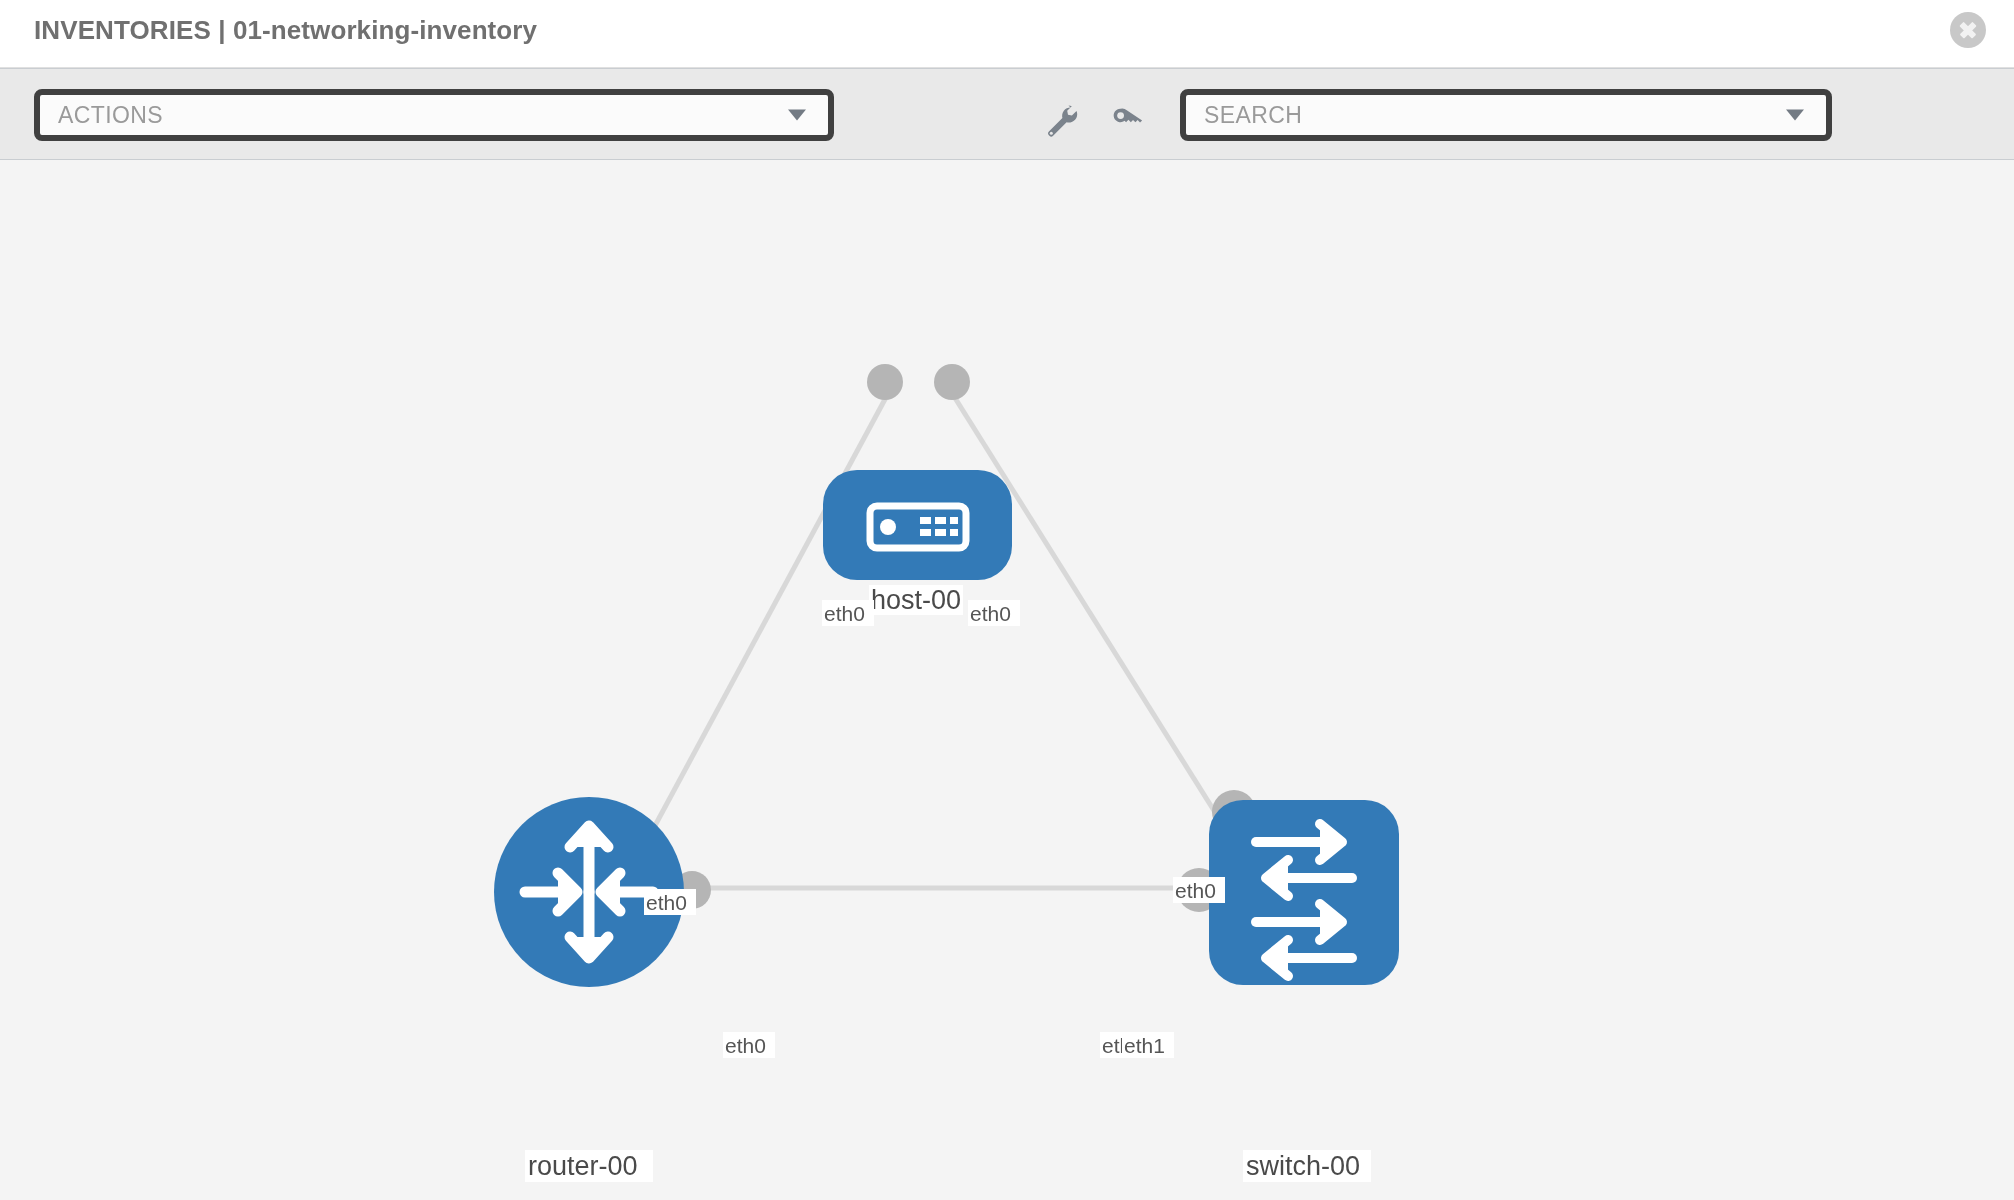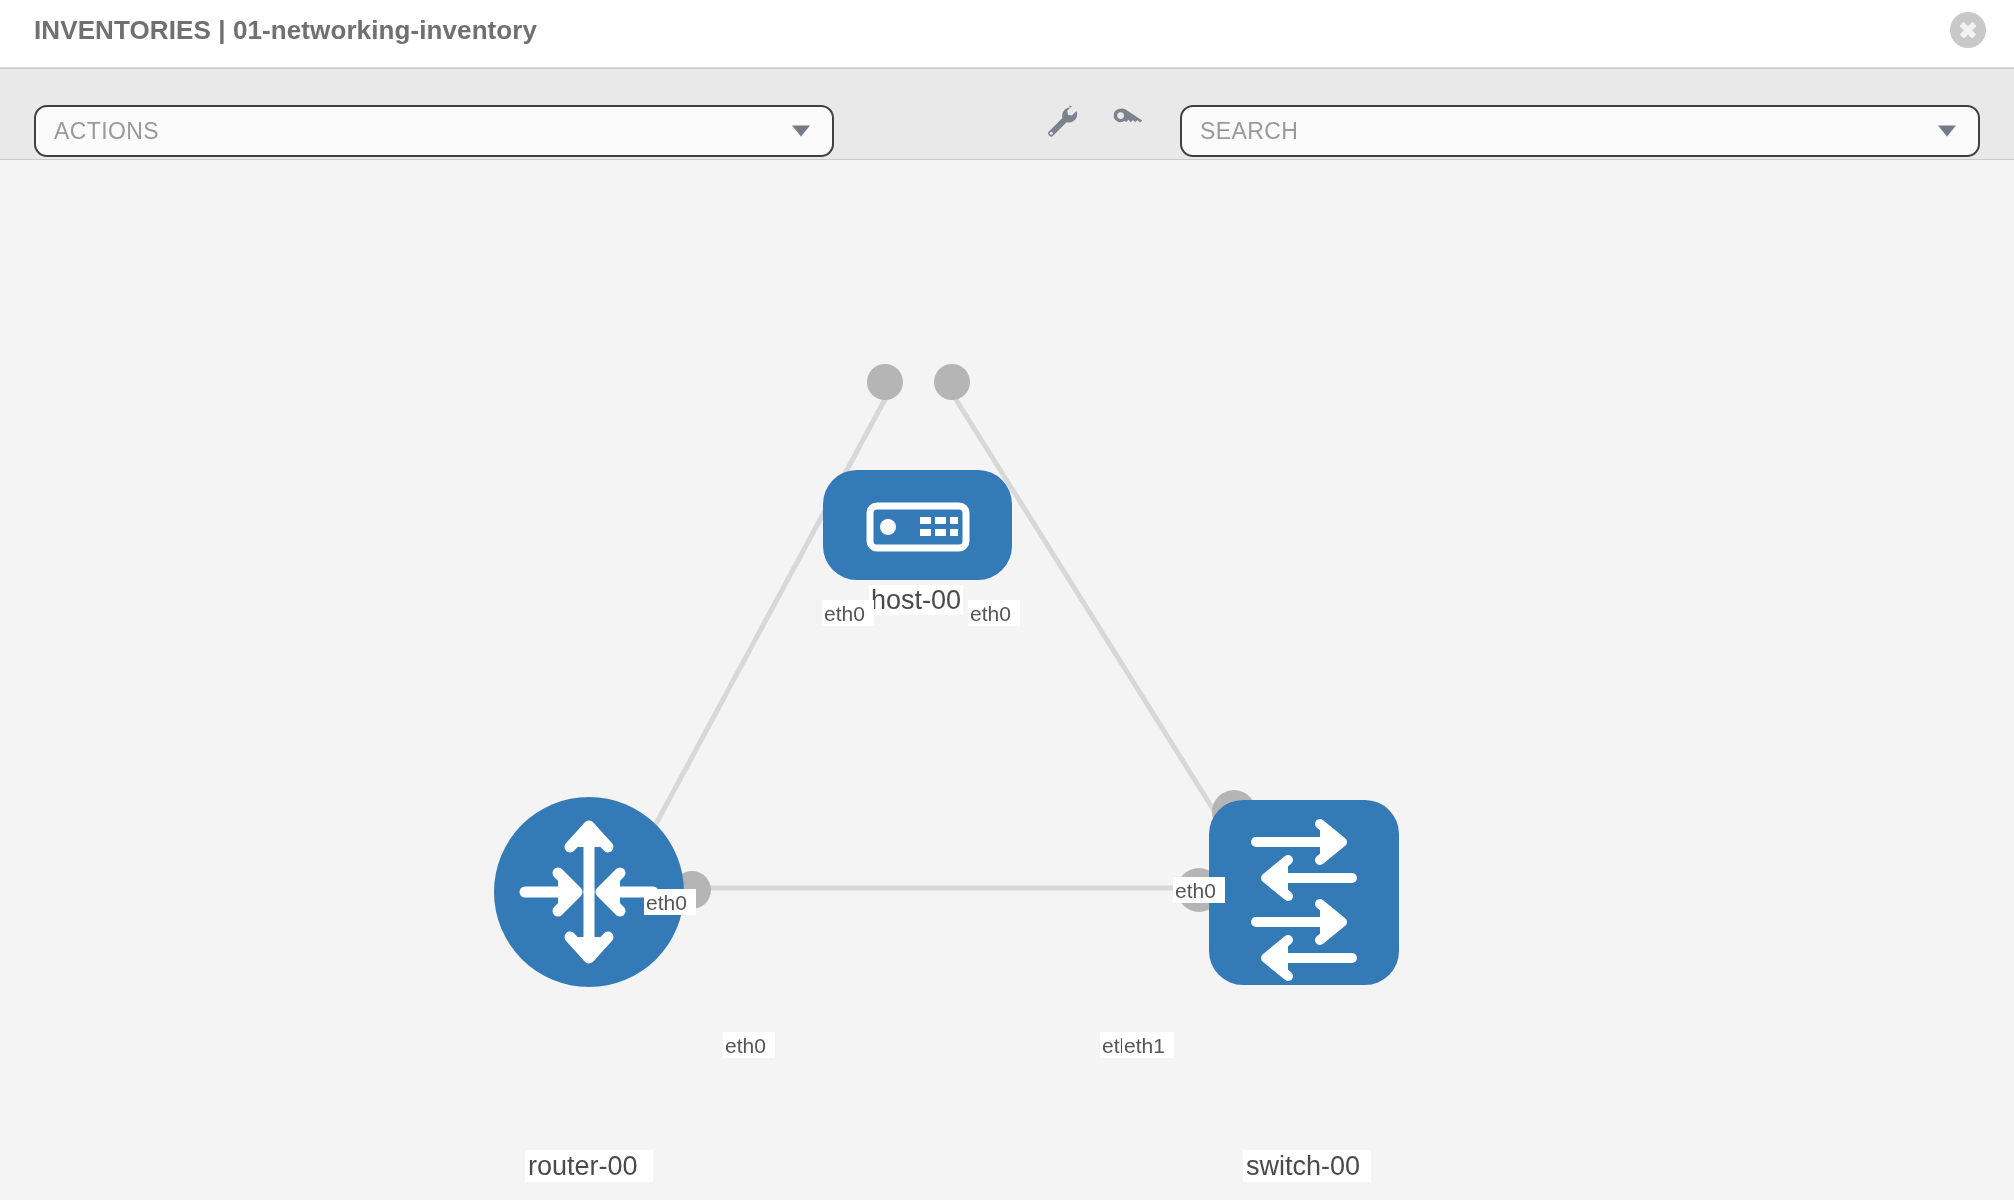--- a/index.html
+++ b/index.html
@@ -60,46 +60,45 @@
     position: absolute;
     left: 0; top: 68px;
     width: 2014px; height: 92px;
     background: #e9e9e9;
     border-top: 1px solid #c9cdd1;
     border-bottom: 1px solid #c9cdd1;
   }
   .select-box {
     position: absolute;
     background: #fbfbfb;
-    border: 2px solid #404040;
-    border-radius: 13px;
+    border: 6px solid #404040;
+    border-radius: 8px;
     height: 52px;
     cursor: pointer;
-    margin-top: 16px;
   }
   .select-box .sel-label {
     position: absolute;
     left: 18px; top: 50%;
     transform: translateY(-50%);
     font-size: 23px;
     color: #9a9a9a;
     letter-spacing: 0.4px;
     white-space: nowrap;
   }
   .caret {
     position: absolute;
     right: 22px; top: 50%;
     transform: translateY(-50%);
     width: 0; height: 0;
     border-left: 9px solid transparent;
     border-right: 9px solid transparent;
     border-top: 11px solid #737b84;
   }
   #actions-select { left: 34px; top: 20px; width: 800px; }
-  #search-select  { left: 1180px; top: 20px; width: 800px; }
+  #search-select  { left: 1180px; top: 20px; width: 652px; }
 
   .tool-icon {
     position: absolute;
     top: 32px;
     width: 40px; height: 40px;
     cursor: pointer;
   }
   #wrench-icon { left: 1040px; }
   #key-icon    { left: 1108px; }
   .tool-icon svg { display: block; width: 40px; height: 40px; }

